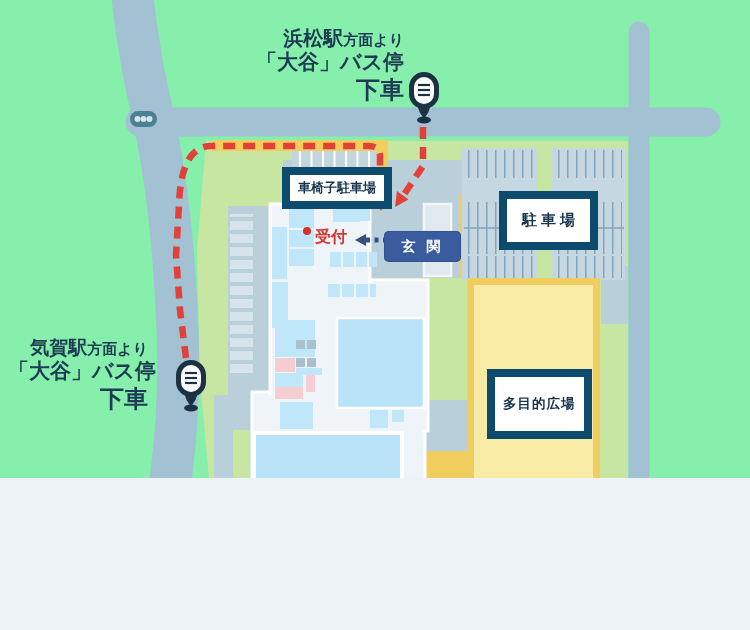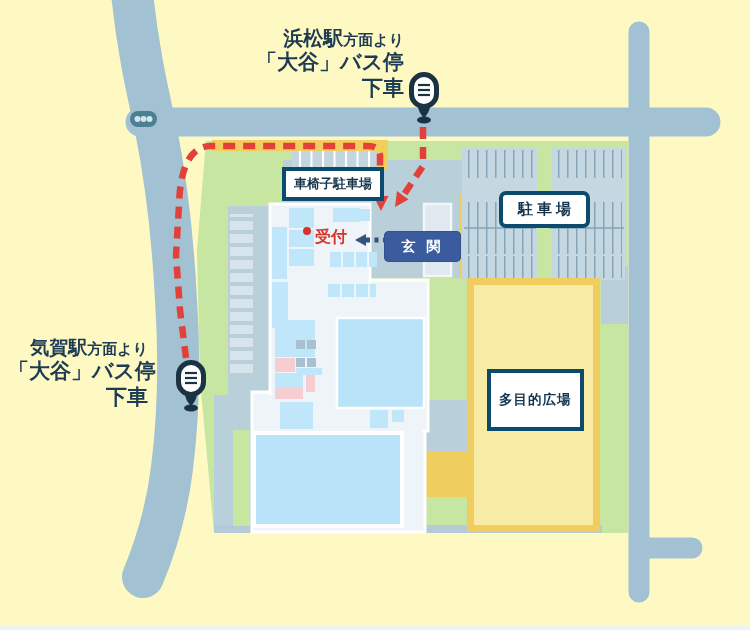--- a/index.html
+++ b/index.html
@@ -1,28 +1,28 @@
 <!DOCTYPE html>
 <html><head>
 <meta charset="utf-8">
 <style>
   html,body{margin:0;padding:0;background:#edf3f7;}
-  .map{position:relative;width:750px;height:626px;background:#fef9c3;overflow:hidden;
+  .map{position:relative;width:750px;height:478px;background:#86efac;overflow:hidden;
        font-family:"DejaVu Sans",sans-serif;color:#1d3b52;}
   .map svg{position:absolute;left:0;top:0;}
   .ov{position:absolute;white-space:nowrap;}
   .route-label{text-align:right;font-weight:bold;color:#1d3b52;line-height:1.22;}
   .route-label .big{font-size:20px;}
   .route-label .small{font-size:15px;}
   .route-label .l2{font-size:21px;text-align:right;}
-  .route-label .l3{font-size:21px;}
-  .box{background:#fff;border:4px solid #0c4a6e;font-weight:bold;color:#16354d;
+  .route-label .l3{font-size:24px;}
+  .box{background:#fff;border:8px solid #0c4a6e;font-weight:bold;color:#16354d;
        display:flex;align-items:center;justify-content:center;}
   .box.wheel{left:282px;top:167px;padding:4px 8px;font-size:13px;}
-  .box.park{left:499px;top:191px;padding:5px 11px;font-size:15px;letter-spacing:4px;text-indent:4px;border-radius:7px;}
+  .box.park{left:499px;top:191px;padding:12px 11px;font-size:15px;letter-spacing:4px;text-indent:4px;}
   .box.plaza{left:487px;top:369px;padding:18px 8px;font-size:13.5px;letter-spacing:1px;}
   .badge{left:384px;top:231px;width:77px;height:31px;background:#3a5c9e;border-radius:5px;
          color:#fff;font-size:14px;font-weight:bold;display:flex;align-items:center;
          justify-content:center;letter-spacing:3px;box-shadow:0 0 0 1px #33528f inset;}
   .reception{left:303px;top:227px;display:flex;align-items:flex-start;gap:4px;
              color:#d6332c;font-size:16px;font-weight:bold;}
   .reception .dot{width:8px;height:8px;border-radius:50%;background:#d6332c;display:inline-block;}
 </style>
 </head>
 <body>

